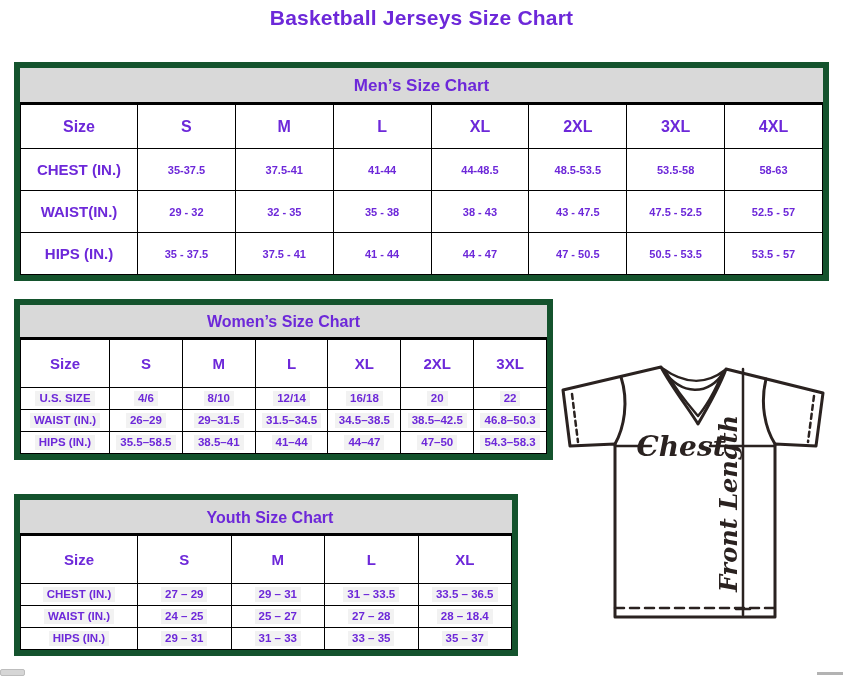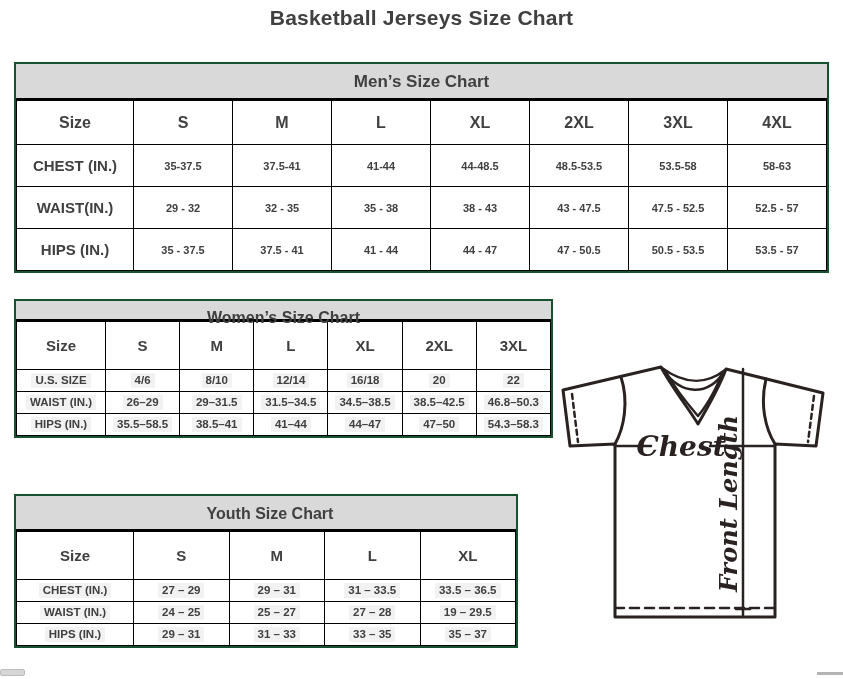--- a/index.html
+++ b/index.html
@@ -3,36 +3,36 @@
 <meta charset="utf-8">
 <style>
   * { margin: 0; padding: 0; box-sizing: border-box; }
   html, body { background: #ffffff; }
   .page {
     position: relative;
     width: 843px;
     height: 679px;
     background: #ffffff;
     font-family: "Liberation Sans", sans-serif;
-    color: #404040;
+    color: #6d28d9;
     overflow: hidden;
   }
   .page-title {
     position: absolute;
     top: 6px;
     left: 0;
     width: 100%;
     text-align: center;
     font-size: 21px;
     font-weight: bold;
     letter-spacing: 0.2px;
   }
   .chart {
     position: absolute;
-    border: 2px solid #14532d;
+    border: 6px solid #14532d;
     background: #ffffff;
   }
   .chart-title {
     background: #d9d9d9;
     border-bottom: 2px solid #000000;
     text-align: center;
     font-weight: bold;
   }
   .chart table {
     width: 100%;
@@ -47,21 +47,21 @@
     padding: 0;
     overflow: hidden;
   }
   
   .chart.men { left: 14px; top: 62px; width: 815px; }
   .men .chart-title { height: 36px; line-height: 36px; font-size: 17px; }
   .men th { height: 44px; font-size: 16px; }
   .men td { height: 42px; font-size: 11px; }
   
   .chart.women { left: 14px; top: 299px; width: 539px; }
-  .women .chart-title { height: 20px; line-height: 34px; font-size: 16px; }
+  .women .chart-title { height: 34px; line-height: 34px; font-size: 16px; }
   .women th { height: 48px; font-size: 15px; }
   .women td { height: 22px; font-size: 11.5px; }
   
   .chart.youth { left: 14px; top: 494px; width: 504px; }
   .youth .chart-title { height: 35px; line-height: 35px; font-size: 16px; padding-left: 8px; }
   .youth th { height: 48px; font-size: 15px; }
   .youth td { height: 22px; font-size: 11.5px; }
   
   .hl {
     background: #f2f2f2;
@@ -241,21 +241,21 @@
         <td><span class="hl">27 – 29</span></td>
             <td><span class="hl">29 – 31</span></td>
             <td><span class="hl">31 – 33.5</span></td>
             <td><span class="hl">33.5 – 36.5</span></td>
           </tr>
         <tr>
           <td class="rowlabel"><span class="hl">WAIST (IN.)</span></td>
         <td><span class="hl">24 – 25</span></td>
             <td><span class="hl">25 – 27</span></td>
             <td><span class="hl">27 – 28</span></td>
-            <td><span class="hl">19 – 29.5</span></td>
+            <td><span class="hl">28 – 18.4</span></td>
           </tr>
         <tr>
           <td class="rowlabel"><span class="hl">HIPS (IN.)</span></td>
         <td><span class="hl">29 – 31</span></td>
             <td><span class="hl">31 – 33</span></td>
             <td><span class="hl">33 – 35</span></td>
             <td><span class="hl">35 – 37</span></td>
           </tr>
       </tbody>
     </table>

